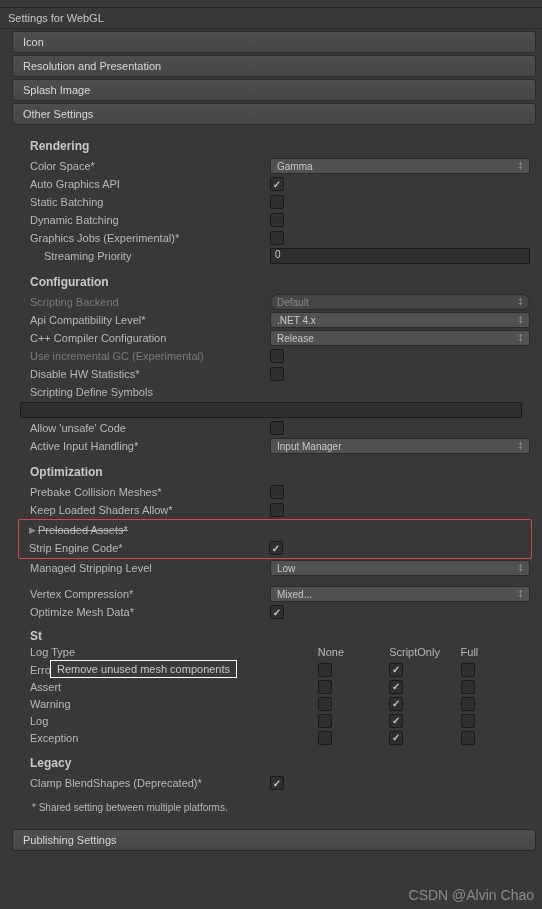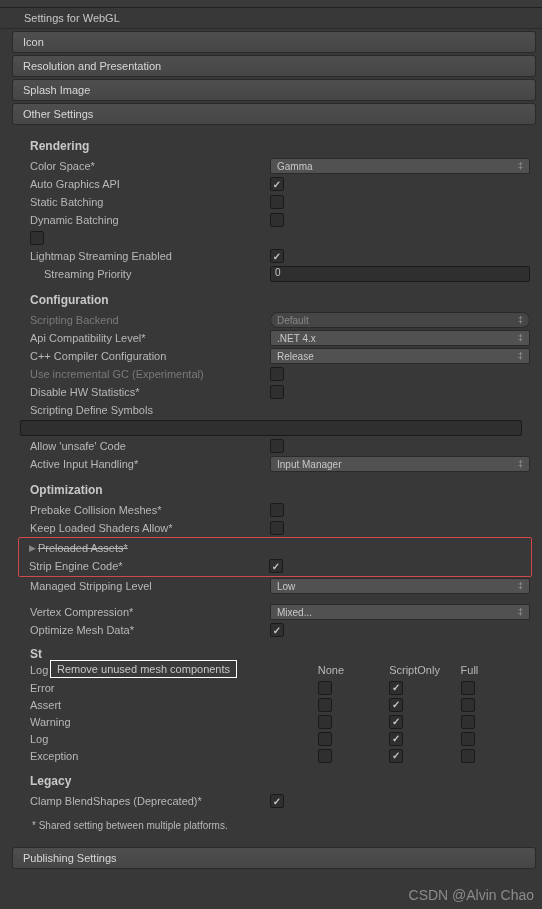--- a/index.html
+++ b/index.html
@@ -1,17 +1,17 @@
 <!DOCTYPE html>
 <html><head>
 <meta charset="utf-8">
 <style>
 * { box-sizing: border-box; margin: 0; padding: 0; font-family: Arial, sans-serif; }
 body { background: #383838; color: #b8b8b8; font-size: 11px; width: 542px; height: 909px; overflow: hidden; }
-.title-bar { background: #383838; padding: 4px 24px; color: #c8c8c8; font-size: 11px; border-bottom: 1px solid #2a2a2a; }
+.title-bar { background: #383838; padding: 4px 8px; color: #c8c8c8; font-size: 11px; border-bottom: 1px solid #2a2a2a; }
 .top-icons { background: #3a3a3a; height: 8px; border-bottom: 1px solid #222; }
 .section-header { background: linear-gradient(#4e4e4e,#464646); border: 1px solid #2a2a2a; border-radius: 3px; padding: 4px 10px; margin: 2px 6px 2px 12px; color: #d8d8d8; font-weight: normal; font-size: 11px; cursor: pointer; }
 .section-body { padding: 2px 10px 8px 20px; }
 .group-title { color: #c8c8c8; font-weight: bold; font-size: 12px; margin: 10px 0 4px 10px; }
 .row { display: flex; align-items: center; height: 18px; margin: 0; padding-left: 10px; }
 .row.indent { padding-left: 24px; }
 .label { width: 240px; color: #b8b8b8; font-size: 11px; white-space: nowrap; }
 .label.disabled { color: #7a7a7a; }
 .control { flex: 1; display: flex; align-items: center; }
 .checkbox { width: 14px; height: 14px; background: #2f2f2f; border: 1px solid #1a1a1a; border-radius: 2px; display: inline-flex; align-items: center; justify-content: center; cursor: pointer; }
@@ -65,28 +65,23 @@
         <span class="checkbox"></span>
       </span>
     </div>
   <div class="row">
       <span class="label">Dynamic Batching</span>
       <span class="control">
         <span class="checkbox"></span>
       </span>
     </div>
   <div class="row">
-      <span class="control">
-        <span class="checkbox"></span>
-      </span>
-    </div>
-  <div class="row">
-      <span class="label">Lightmap Streaming Enabled</span>
-      <span class="control">
-        <span class="checkbox checked"></span>
+      <span class="label">Graphics Jobs (Experimental)*</span>
+      <span class="control">
+        <span class="checkbox"></span>
       </span>
     </div>
   <div class="row indent">
       <span class="label" style="width:226px">Streaming Priority</span>
       <span class="control">
         <span class="text-input">0</span>
       </span>
     </div>
 
   <div class="group-title">Configuration</div>

